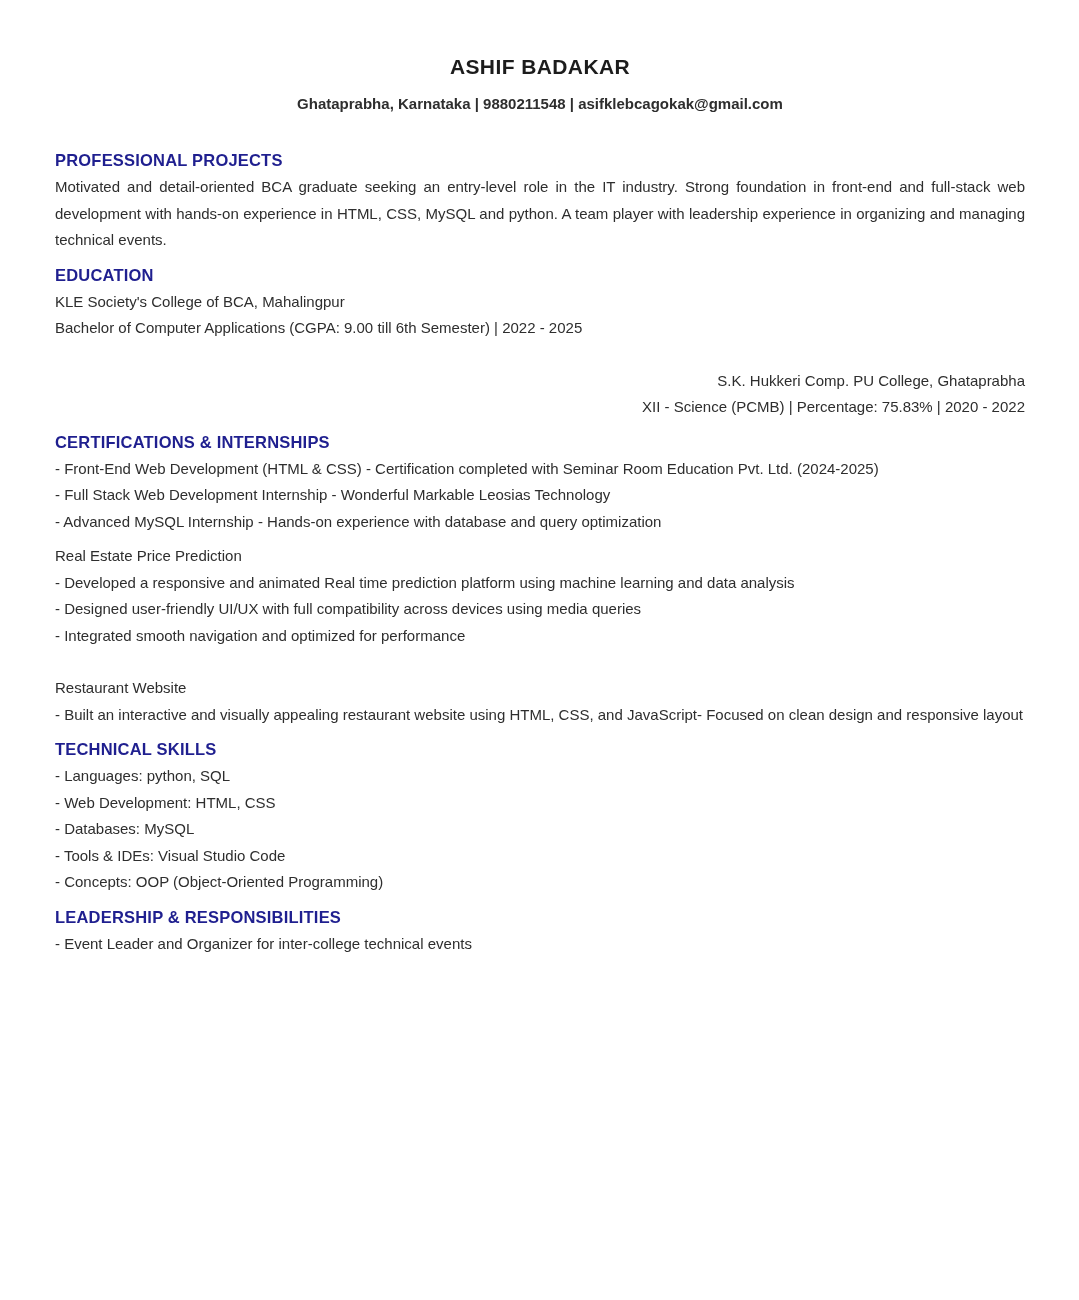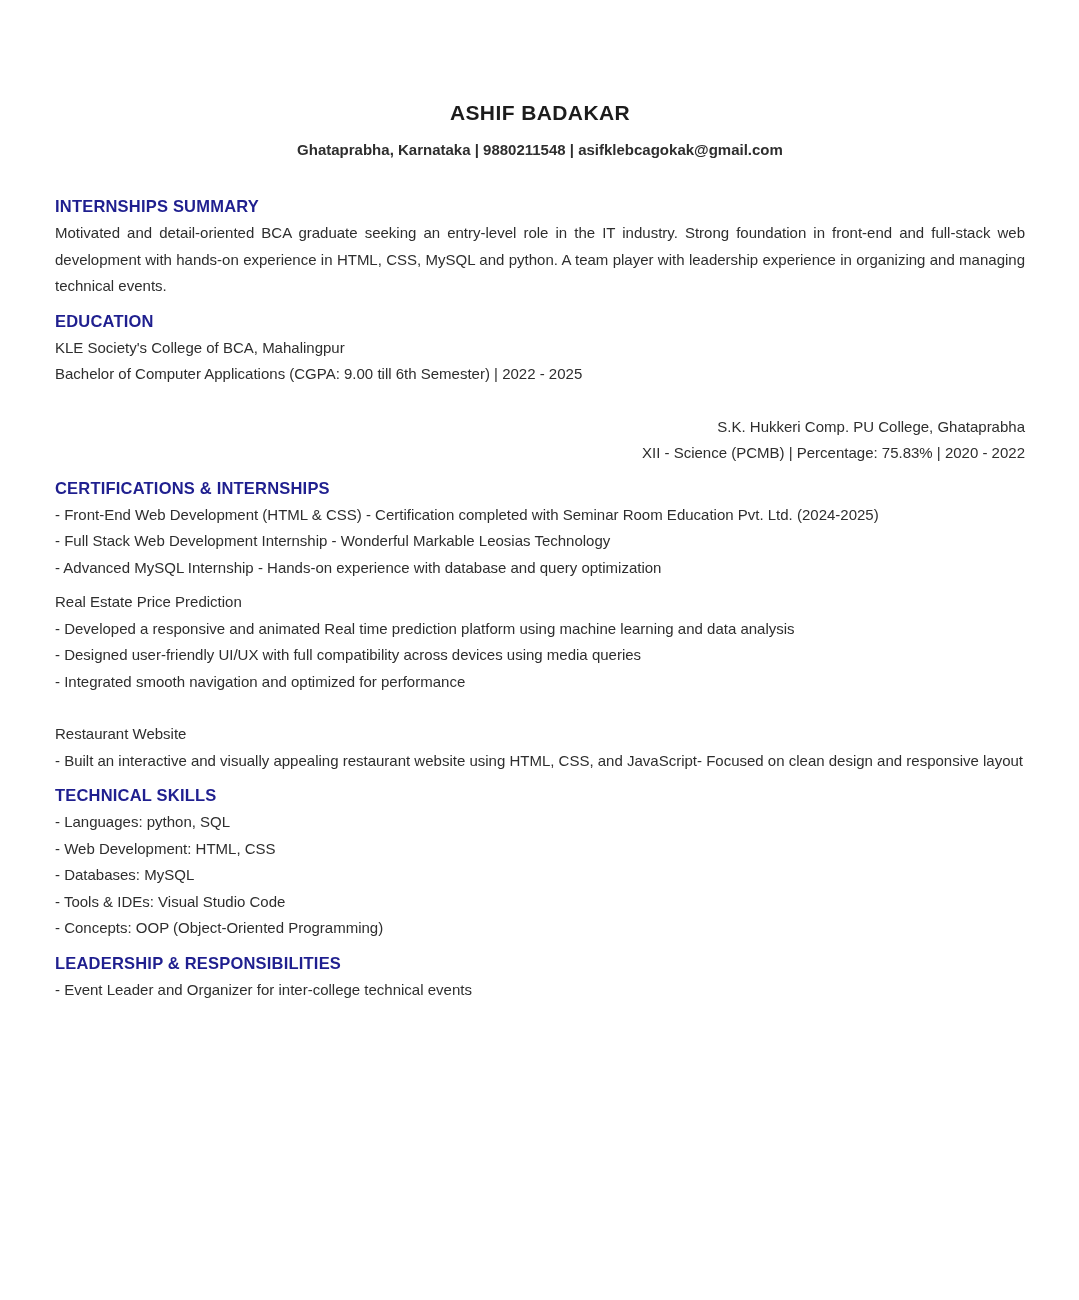--- a/index.html
+++ b/index.html
@@ -7,21 +7,21 @@
   html, body { margin: 0; padding: 0; background: #ffffff; }
   .page {
     width: 1079px;
     height: 1300px;
     margin: 0 auto;
     background: #ffffff;
     font-family: "Liberation Sans", sans-serif;
     color: var(--body-text);
     font-size: 15px;
     line-height: 26.5px;
-    padding: 101px 54px 0 55px;
+    padding: 55px 54px 0 55px;
   }
   .name {
     text-align: center;
     font-size: 21px;
     font-weight: bold;
     color: #1c1c1c;
     letter-spacing: 0.4px;
     line-height: 24px;
   }
   .contact {
@@ -48,21 +48,21 @@
 </style>
 </head>
 <body>
 
 <div class="page">
 
   <div class="name">ASHIF BADAKAR</div>
   <div class="contact">Ghataprabha, Karnataka | 9880211548 | asifklebcagokak@gmail.com</div>
 
   <div class="section first">
-    <div class="section-title">INTERNSHIPS SUMMARY</div>
+    <div class="section-title">PROFESSIONAL PROJECTS</div>
     <div class="line justify">Motivated and detail-oriented BCA graduate seeking an entry-level role in the IT industry. Strong foundation in front-end and full-stack web development with hands-on experience in HTML, CSS, MySQL and python. A team player with leadership experience in organizing and managing technical events.</div>
   </div>
 
   <div class="section">
     <div class="section-title">EDUCATION</div>
     <div>
       <div class="line">KLE Society's College of BCA, Mahalingpur</div>
       <div class="line">Bachelor of Computer Applications (CGPA: 9.00 till 6th Semester) | 2022 - 2025</div>
     </div>
     <div class="entry-gap">

